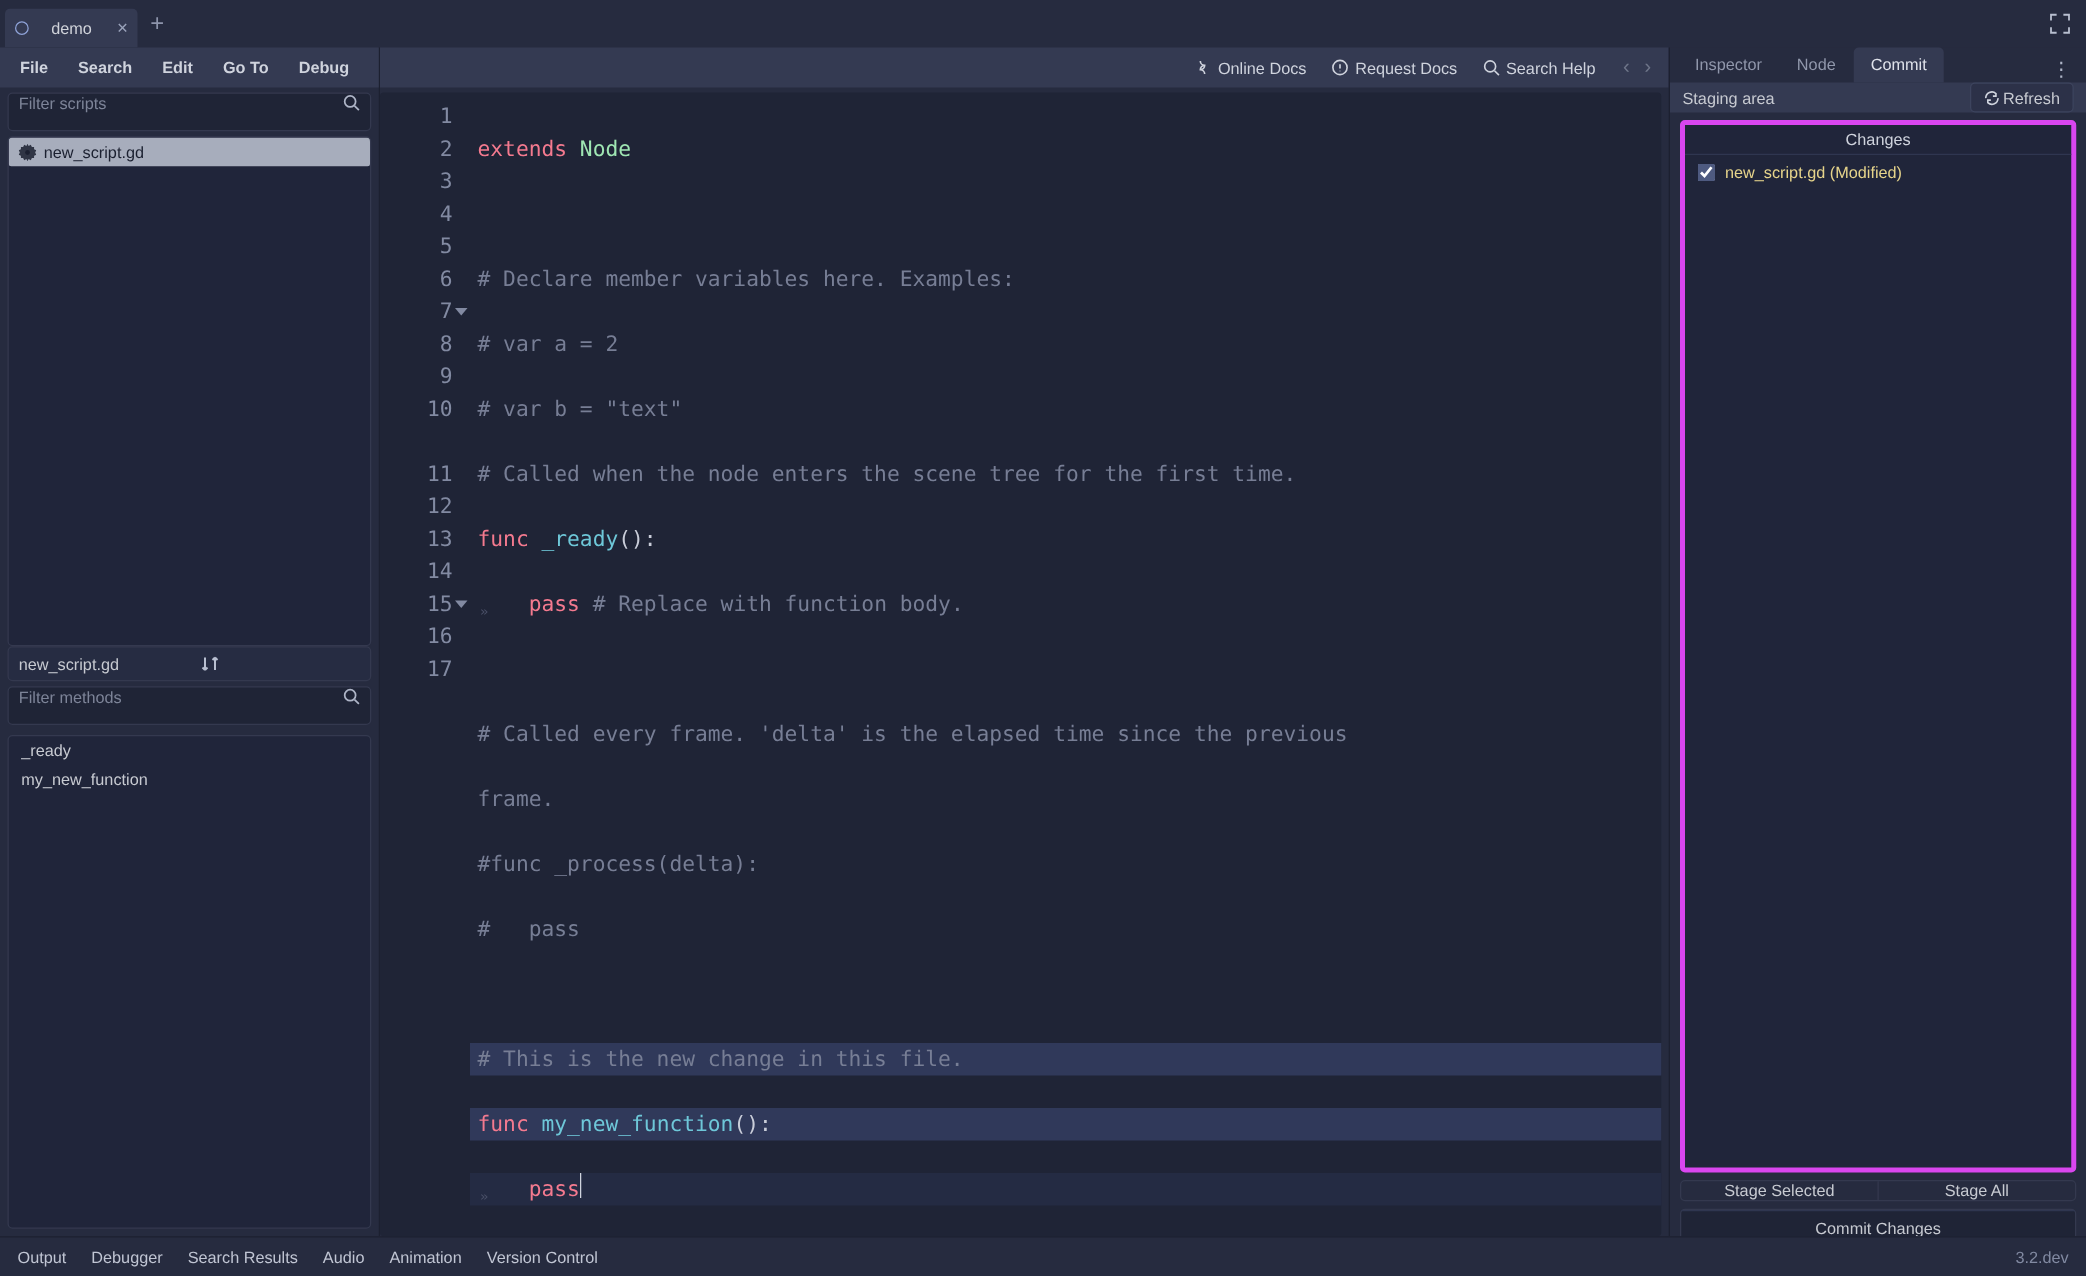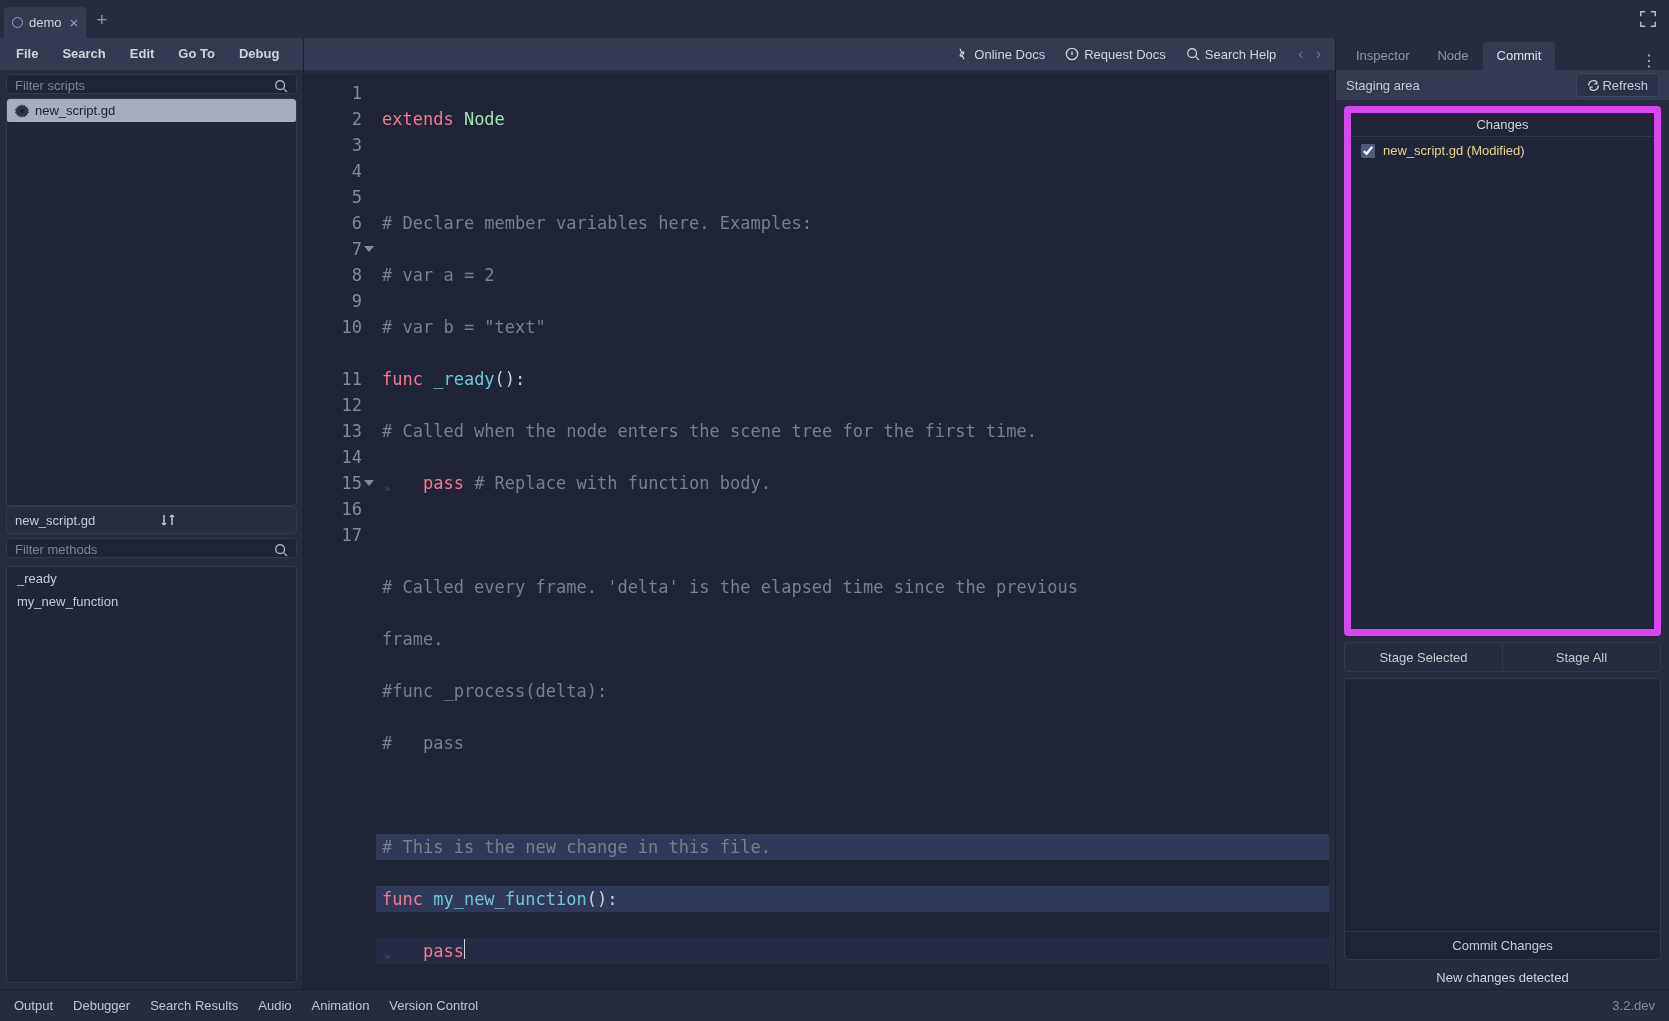--- a/index.html
+++ b/index.html
@@ -9,34 +9,34 @@
   background: #262b3f;
   color: #c7cad1;
   width:1669px; height:1021px;
   overflow:hidden;
   display:flex; flex-direction:column;
 }
 .topbar { height:38px; background:#262b3f; display:flex; align-items:flex-end; }
 .scene-tabs { display:flex; align-items:center; padding-left:4px; }
 .scene-tab {
   background:#343a52; border-radius:4px 4px 0 0; height:31px;
-  display:flex; align-items:center; padding:0 8px; gap:6px; margin-top:6px;
+  display:flex; align-items:center; padding:0 8px; gap:18px; margin-top:6px;
   font-size:13px; color:#d0d3da;
 }
 .scene-tab .circ { width:11px; height:11px; border:1.5px solid #8fa3d8; border-radius:50%; }
 .scene-close { color:#9aa3bb; font-size:15px; cursor:pointer; margin-left:2px;}
 .scene-add { color:#8d94ab; font-size:19px; padding:0 10px; cursor:pointer;}
 .topbar-right { margin-left:auto; display:flex; align-items:center; padding-right:12px; gap:10px; height:38px;}
 .expand-icon svg { width:18px; height:18px; stroke:#b8bfd0; fill:none; stroke-width:1.6;}
 .main-row { flex:1; display:flex; min-height:0; }
 .left-col { width:304px; background:#262b3f; display:flex; flex-direction:column; border-right:1px solid #1c2030;}
 .menu-bar { height:32px; background:#343a52; display:flex; align-items:center; padding-left:4px;font-weight:bold;}
 .menu-left { display:flex; gap:0; }
 .menu-item { padding:0 12px; line-height:32px; color:#cfd3dd; cursor:pointer; white-space:nowrap;}
-.search-row { display:flex; align-items:flex-end; background:#1f2436; border:1px solid #34394f; border-radius:4px; margin:4px 6px 4px 6px; height:20px;}
+.search-row { display:flex; align-items:flex-start; background:#1f2436; border:1px solid #34394f; border-radius:4px; margin:4px 6px 4px 6px; height:31px;}
 .search-row input { flex:1; background:transparent; border:0; outline:0; color:#cfd3dd; padding:0 8px; font-size:13px;}
 .search-row input::placeholder { color:#7d8498; }
 .search-row .mag { padding:0 8px; color:#aeb5c7; font-size:13px;}
 .script-list { flex:0 0 auto; height:408px; border:1px solid #34394f; margin:0 6px; border-radius:4px; background:#20253a; overflow:auto;}
 .script-item { display:flex; align-items:center; gap:6px; padding:4px 8px; }
 .script-item.selected { background:#a7adbc; color:#1b2030; border-radius:2px;}
 .gear { width:14px; height:14px; }
 .script-name-row { display:flex; align-items:center; margin:0 6px; border:1px solid #34394f; border-radius:4px; height:28px; background:#262c42;}
 .script-name-row span { flex:1; padding:0 8px; }
 .sort-btn { padding:0 8px; color:#b8bfd0; cursor:pointer;}
@@ -65,21 +65,21 @@
 .cm  { color:#777e95; }
 .caret { display:inline-block; width:1px; height:20px; background:#d0d4de; vertical-align:-2px;}
 .status-row { height:28px; display:flex; align-items:center; justify-content:flex-end; padding:0 14px; color:#c7cad1; font-family:"Menlo",monospace; font-size:15px; background:#1f2436;}
 .right-col { width:334px; background:#262b3f; display:flex; flex-direction:column; border-left:1px solid #1c2030;}
 .insp-tabs { height:32px; display:flex; align-items:flex-end; background:#262b3f; padding-left:6px;}
 .insp-tab { height:28px; padding:0 14px; line-height:28px; color:#9097ab; cursor:pointer; border-radius:4px 4px 0 0;}
 .insp-tab.active { background:#343a52; color:#dfe2ea;}
 .insp-more { margin-left:auto; padding:0 12px; color:#aeb5c7; font-size:16px; cursor:pointer;}
 .staging-hdr { height:30px; background:#343a52; display:flex; align-items:center; padding:0 10px;}
 .refresh-btn { margin-left:auto; display:flex; align-items:center; gap:2px; background:#2c3148; border:1px solid #3d445e; border-radius:4px; height:24px; padding:0 10px; cursor:pointer;}
-.changes-box { margin:6px 8px; border:7px solid #d946ef; border-radius:4px; background:#20253a; flex:0 0 auto; height:530px; display:flex; flex-direction:column;}
+.changes-box { margin:6px 8px; border:4px solid #d946ef; border-radius:4px; background:#20253a; flex:0 0 auto; height:842px; display:flex; flex-direction:column;}
 .changes-title { text-align:center; padding:4px 0; color:#cfd3dd; border-bottom:1px solid #2f3650;}
 .change-item { display:flex; align-items:center; gap:8px; padding:6px 10px; color:#cfd3dd;}
 .change-item input[type=checkbox]{ accent-color:#4e5a80; width:14px; height:14px;}
 .change-file { color:#e6d48b; }
 .stage-btn-row { height:30px; margin:0 8px 6px 8px; border:1px solid #34394f; border-radius:4px; display:flex; }
 .stage-btn { flex:1; display:flex; align-items:center; justify-content:center; cursor:pointer; }
 .stage-btn + .stage-btn { border-left:1px solid #34394f;}
 .commit-box { flex:1; margin:0 8px 6px 8px; border:1px solid #34394f; border-radius:4px; background:#1f2436; display:flex; flex-direction:column;}
 .commit-msg { flex:1; }
 .commit-btn { text-align:center; padding:6px 0; border-top:1px solid #2f3650; cursor:pointer;}
@@ -215,22 +215,22 @@
           <div class="ln fold">15</div>
           <div class="ln">16</div>
           <div class="ln">17</div>
         </div>
         <div class="code">
 <div class="row"><span class="kw">extends</span><span class="ty"> Node</span></div>
 <div class="row"></div>
 <div class="row"><span class="cm"># Declare member variables here. Examples:</span></div>
 <div class="row"><span class="cm"># var a = 2</span></div>
 <div class="row"><span class="cm"># var b = "text"</span></div>
+<div class="row"><span class="cm"># Called when the node enters the scene tree for the first time.</span></div>
 <div class="row"><span class="kw">func</span><span class="fn"> _ready</span><span>():</span></div>
-<div class="row"><span class="cm"># Called when the node enters the scene tree for the first time.</span></div>
 <div class="row"><span class="indent-guide">»</span>    <span class="kw">pass</span><span class="cm"> # Replace with function body.</span></div>
 <div class="row"></div>
 <div class="row"><span class="cm"># Called every frame. 'delta' is the elapsed time since the previous</span></div>
 <div class="row"><span class="cm">frame.</span></div>
 <div class="row"><span class="cm">#func _process(delta):</span></div>
 <div class="row"><span class="cm">#   pass</span></div>
 <div class="row"></div>
 <div class="row hl"><span class="cm"># This is the new change in this file.</span></div>
 <div class="row hl"><span class="kw">func</span><span class="fn"> my_new_function</span><span>():</span></div>
 <div class="row cur"><span class="indent-guide">»</span>    <span class="kw">pass</span><span class="caret"></span></div>

